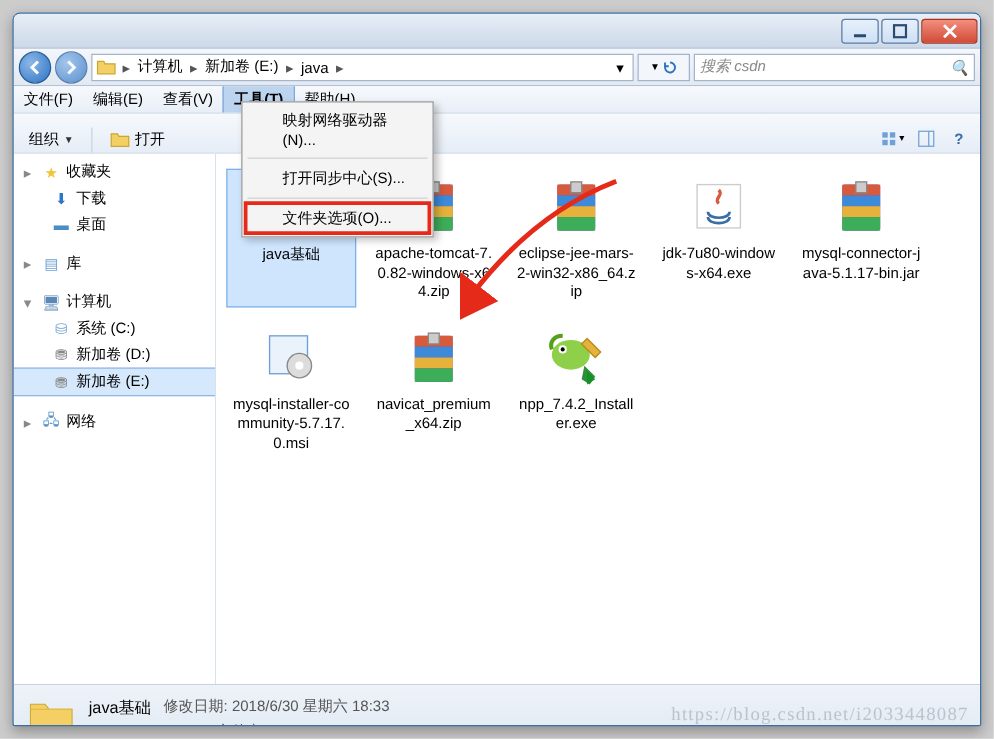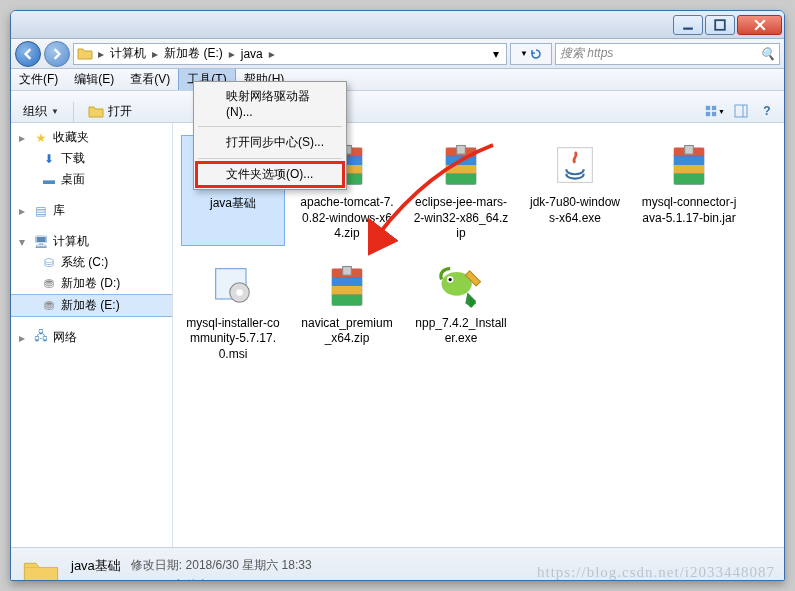--- a/index.html
+++ b/index.html
@@ -18,21 +18,21 @@
 .path-segment { padding: 0 4px; cursor: pointer; }
 .path-sep { color: #555; padding: 0 2px; }
 .path-icon { width: 16px; height: 16px; margin-right: 3px; }
 .drop-end { margin-left: auto; width: 14px; text-align: center; cursor: pointer; }
 .refresh-split { width: 42px; height: 22px; border: 1px solid #a2b5cb; background: #f3f6fb; display: flex; align-items: center; justify-content: center; gap: 2px; cursor: pointer; }
 .searchbox { width: 225px; height: 22px; background: #fff; border: 1px solid #a2b5cb; display: flex; align-items: center; padding: 0 4px; color: #888; font-style: italic; }
 .searchbox .mag { margin-left: auto; color: #3a6ea5; }
 
 .menubar { height: 22px; background: linear-gradient(#f6f9fd, #e9eff7); border-bottom: 1px solid #c7d3e1; display: flex; align-items: stretch; }
 .menuitem { padding: 0 8px; display: flex; align-items: center; cursor: pointer; }
-.menuitem.active { background: #bcd4ef; border: 1px solid #7ea8d8; border-top: none; border-bottom: none; }
+.menuitem.active { background: #bcd4ef; border: 1px solid #7ea8d8; border-top: none; border-bottom: none; font-weight: bold; }
 
 .cmdbar { height: 32px; background: linear-gradient(#f6f9fd, #e6edf6); border-bottom: 1px solid #c7d3e1; display: flex; align-items: flex-end; padding: 0 6px; gap: 8px; }
 .cmdbtn { padding: 2px 6px; display: flex; align-items: center; gap: 4px; cursor: pointer; }
 .cmdbtn .tri { font-size: 8px; color: #333; }
 .cmddiv { width: 1px; height: 20px; background: #c7d3e1; }
 .cmdbar .right { margin-left: auto; display: flex; gap: 4px; }
 .ricn { width: 22px; height: 22px; border: 1px solid transparent; display: flex; align-items: center; justify-content: center; cursor: pointer; }
 
 .body { display: flex; height: 424px; }
 .sidebar { width: 162px; background: #fff; border-right: 1px solid #d9e1ea; overflow: auto; padding: 4px 0; }
@@ -122,21 +122,21 @@
       <span class="drop-end">▾</span>
     </div>
     <div class="refresh-split">
       <span style="font-size:8px">▼</span>
       <svg width="12" height="12" viewBox="0 0 12 12">
           <path d="M6 2a4 4 0 1 1-3.8 2.8" fill="none" stroke="#2d72c4" stroke-width="1.5"></path>
           <path d="M2 2v3h3" fill="none" stroke="#2d72c4" stroke-width="1.5"></path>
         </svg>
     </div>
     <div class="searchbox">
-      <span>搜索 https</span>
+      <span>搜索 csdn</span>
       <span class="mag">🔍</span>
     </div>
   </div>
 
   <div class="menubar">
     <div class="menuitem">文件(F)</div>
     <div class="menuitem">编辑(E)</div>
     <div class="menuitem">查看(V)</div>
     <div class="menuitem active">工具(T)</div>
     <div class="menuitem">帮助(H)</div>

